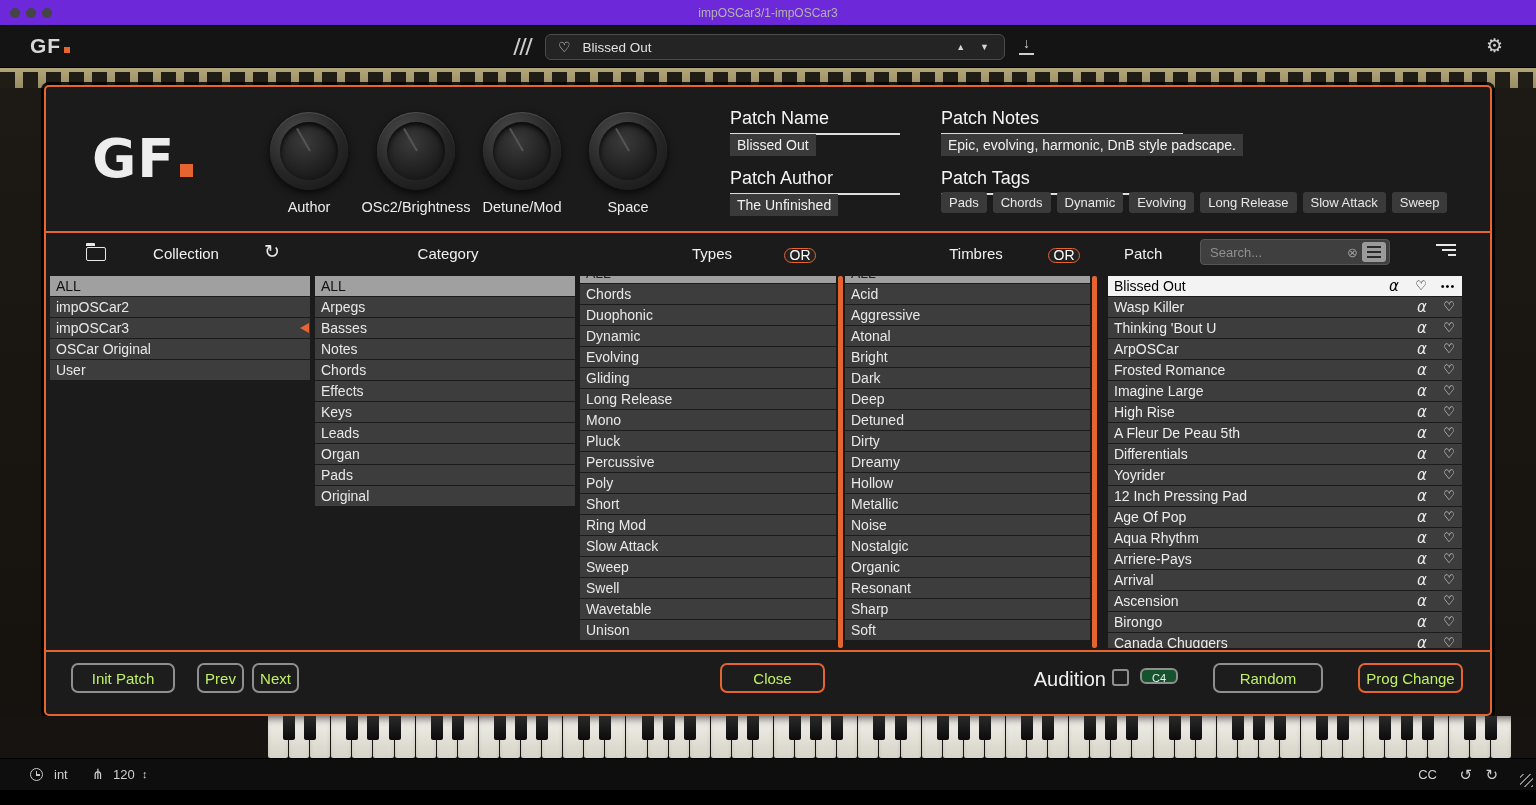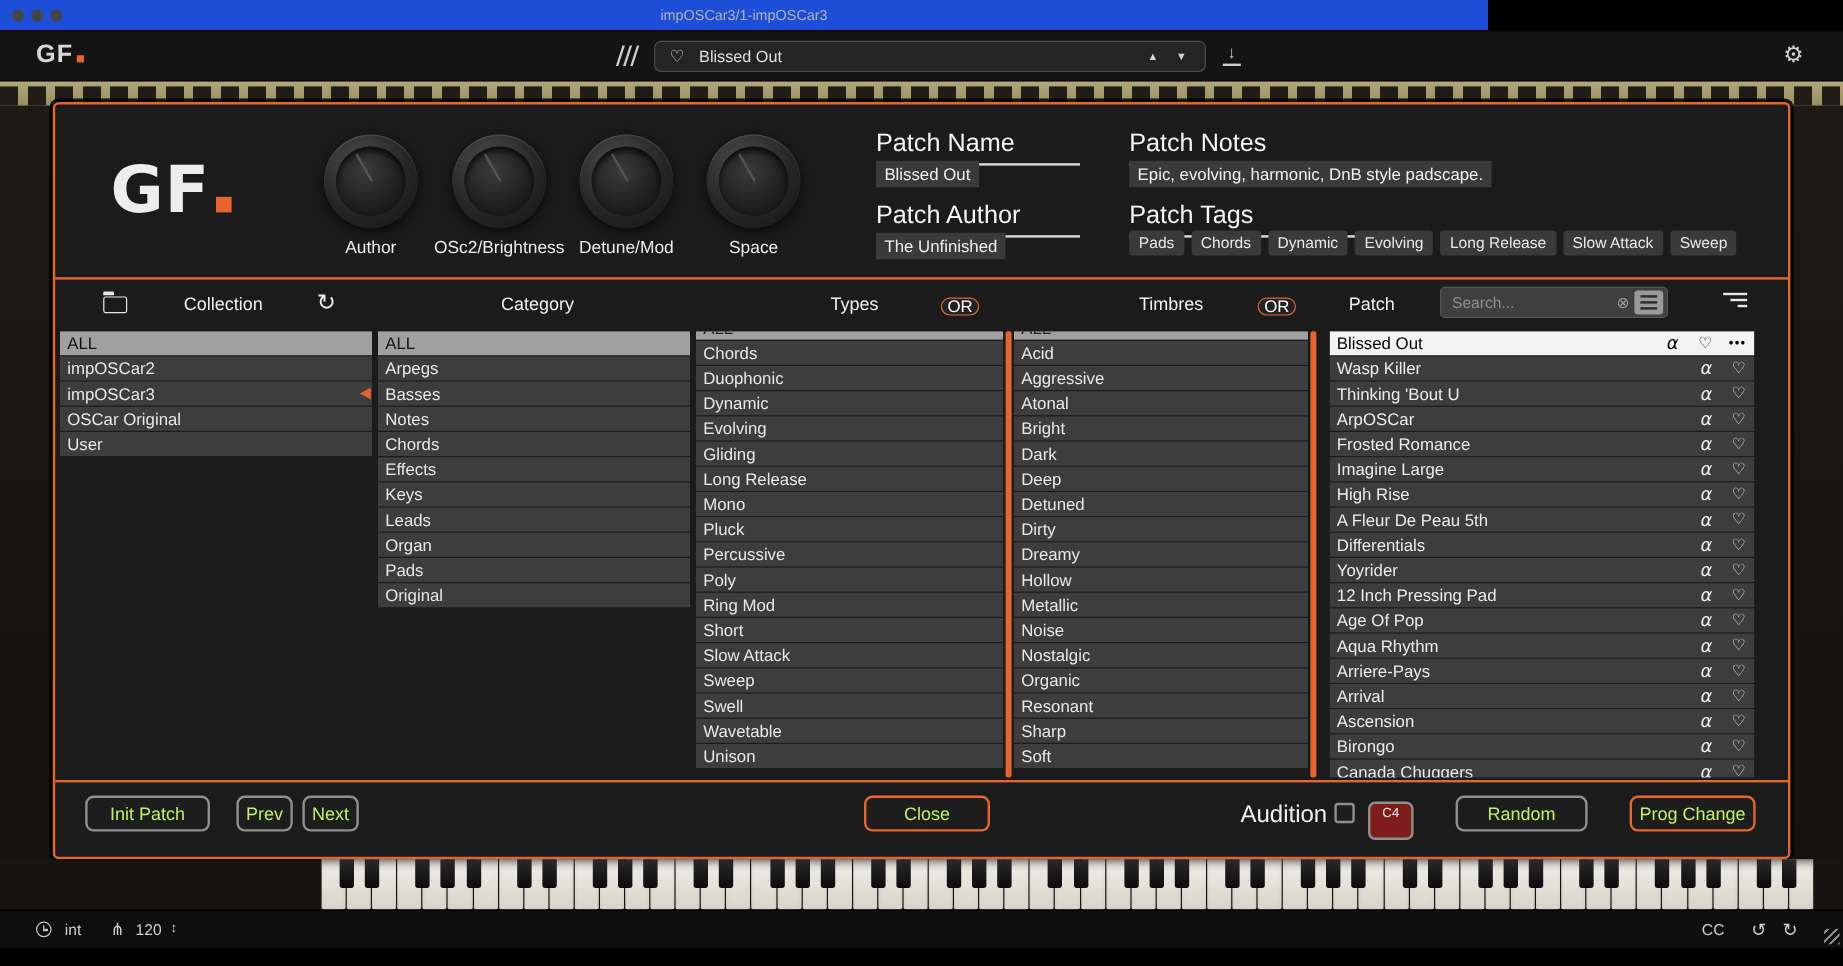--- a/index.html
+++ b/index.html
@@ -2,21 +2,21 @@
 <html style="--accent: #e5642f;"><head>
 <meta charset="utf-8">
 <style>
   :root { --accent:#e5642f; }
   * { margin:0; padding:0; box-sizing:border-box; }
   html,body { background:#000; }
   body { font-family:"Liberation Sans", sans-serif; }
   #root { position:relative; width:1536px; height:805px; background:#000; overflow:hidden; }
 
   
-  #titlebar { position:absolute; left:0; top:0; width:1240px; height:26px; background:#1d4ed8; border-bottom:1px solid #000; }
+  #titlebar { position:absolute; left:0; top:0; width:1536px; height:26px; background:#6d28d9; border-bottom:1px solid #000; }
   .tl { position:absolute; top:8px; width:10px; height:10px; border-radius:50%; background:#454545; }
   #win-title { position:absolute; left:0; right:0; top:6px; text-align:center; font-size:12px; color:#b3b3b3; }
 
   
   #pluginbar { position:absolute; left:0; top:26px; width:1536px; height:42px; background:#141414; border-bottom:1px solid #000; }
   .gf-logo-small { position:absolute; left:30px; top:8px; font-size:21px; font-weight:900; letter-spacing:1px; color:#d8d8d8; }
   .gf-logo-small .dot { display:inline-block; width:6px; height:6px; background:var(--accent); margin-left:3px; }
   .lib-icon { position:absolute; left:516px; top:12px; display:flex; gap:4px; transform:skewX(-18deg); }
   .lib-icon span { display:block; width:2px; height:17px; background:#cfcfcf; }
   .preset-box { position:absolute; left:545px; top:8px; width:460px; height:26px; background:#242424; border:1px solid #4c4c4c; border-radius:6px; display:flex; align-items:center; color:#e0e0e0; }
@@ -42,21 +42,21 @@
   .knob { position:relative; margin:0 auto; width:78px; height:78px; border-radius:50%;
           background:radial-gradient(circle at 38% 30%, #4b4b4b, #262626 55%, #141414 100%);
           box-shadow:0 3px 9px rgba(0,0,0,.75), inset 0 1px 1px rgba(255,255,255,.14); }
   .knob::before { content:""; position:absolute; inset:10px; border-radius:50%;
           background:radial-gradient(circle at 42% 35%, #3a3a3a, #191919 75%);
           box-shadow:inset 0 3px 5px rgba(0,0,0,.8); }
   .knob::after { content:""; position:absolute; left:50%; top:50%; width:2px; height:26px; background:#555;
           transform-origin:50% 0; transform:rotate(150deg); }
   .knob-label { margin-top:9px; font-size:14.5px; color:#ececec; }
 
-  .info-label { position:absolute; font-size:21px; color:#f5f5f5; padding-bottom:4px; border-bottom:2px solid #ddd; }
+  .info-label { position:absolute; font-size:18px; color:#f5f5f5; padding-bottom:4px; border-bottom:2px solid #ddd; }
   .info-value { position:absolute; display:inline-block; background:#3a3a3a; color:#f0f0f0; font-size:14px; padding:3px 7px; white-space:nowrap; }
   .tags-row { position:absolute; display:flex; gap:6px; }
   .tag { background:#3a3a3a; color:#e8e8e8; font-size:13px; padding:3px 8px; border-radius:3px; white-space:nowrap; }
 
   .divider { position:absolute; left:0; width:1444px; height:2px; background:var(--accent); }
 
   
   .col-header-text { position:absolute; top:158px; font-size:15px; color:#f0f0f0; text-align:center; }
   .folder-icon { position:absolute; left:40px; top:160px; width:20px; height:14px; border:1.5px solid #e8e8e8; border-radius:2px; }
   .folder-icon::before { content:""; position:absolute; left:-1.5px; top:-5px; width:9px; height:3px; background:#e8e8e8; border-radius:1px 1px 0 0; }
@@ -87,21 +87,21 @@
   .prow .p-heart { width:26px; text-align:center; font-size:13px; }
   .prow .p-menu { width:28px; text-align:center; display:none; font-size:11px; letter-spacing:1px; }
   .prow.selected { background:#f3f3f3; color:#000; }
   .prow.selected .p-menu { display:block; }
 
   
   .fbtn { position:absolute; top:576px; height:30px; background:#1d1d1d; border:2px solid #8f8f8f; border-radius:7px; color:#bef264; font-size:15px; display:flex; align-items:center; justify-content:center; cursor:default; }
   .fbtn.accent { border-color:var(--accent); }
   .audition-label { position:absolute; left:960px; top:581px; width:100px; text-align:right; font-size:20px; color:#f0f0f0; }
   .audition-check { position:absolute; left:1066px; top:582px; width:17px; height:17px; background:#1d1d1d; border:2px solid #8f8f8f; border-radius:3px; }
-  .c4-btn { position:absolute; left:1094px; top:581px; width:38px; height:32px; background:#7f1d1d; border:2px solid #8f8f8f; border-radius:6px; color:#eee; font-size:11px; line-height:16px; text-align:center; }
+  .c4-btn { position:absolute; left:1094px; top:581px; width:38px; height:16px; background:#14532d; border:2px solid #8f8f8f; border-radius:6px; color:#eee; font-size:11px; line-height:16px; text-align:center; }
 
   
   #keyboard { position:absolute; left:0; top:648px; width:1536px; height:42px; background:#161310; }
   #keys { position:absolute; left:268px; top:0; width:1244px; height:42px; }
   .wkey { position:absolute; top:0; height:42px; background:linear-gradient(#f2f0ea,#d6d3c8); border-radius:0 0 2px 2px; box-shadow:inset 0 8px 8px -6px rgba(0,0,0,.65); }
   .bkey { position:absolute; top:0; width:12px; height:24px; background:linear-gradient(#2a2a2a,#0b0b0b); border-radius:0 0 2px 2px; z-index:2; }
 
   
   #statusbar { position:absolute; left:0; top:758px; width:1536px; height:32px; background:#0e0e0e; border-top:1px solid #000; color:#cfcfcf; }
   .clock-icon { position:absolute; left:30px; top:9px; width:13px; height:13px; border:1.5px solid #c8c8c8; border-radius:50%; }
@@ -242,22 +242,22 @@
       <div class="lrow">Chords</div>
           <div class="lrow">Duophonic</div>
           <div class="lrow">Dynamic</div>
           <div class="lrow">Evolving</div>
           <div class="lrow">Gliding</div>
           <div class="lrow">Long Release</div>
           <div class="lrow">Mono</div>
           <div class="lrow">Pluck</div>
           <div class="lrow">Percussive</div>
           <div class="lrow">Poly</div>
+          <div class="lrow">Short</div>
           <div class="lrow">Ring Mod</div>
-          <div class="lrow">Short</div>
           <div class="lrow">Slow Attack</div>
           <div class="lrow">Sweep</div>
           <div class="lrow">Swell</div>
           <div class="lrow">Wavetable</div>
           <div class="lrow">Unison</div>
         </div>
       <div class="vscroll" style="left:792px"></div>
 
       <div class="list-col" style="left:799px; width:245px">
         <div class="sliver">

